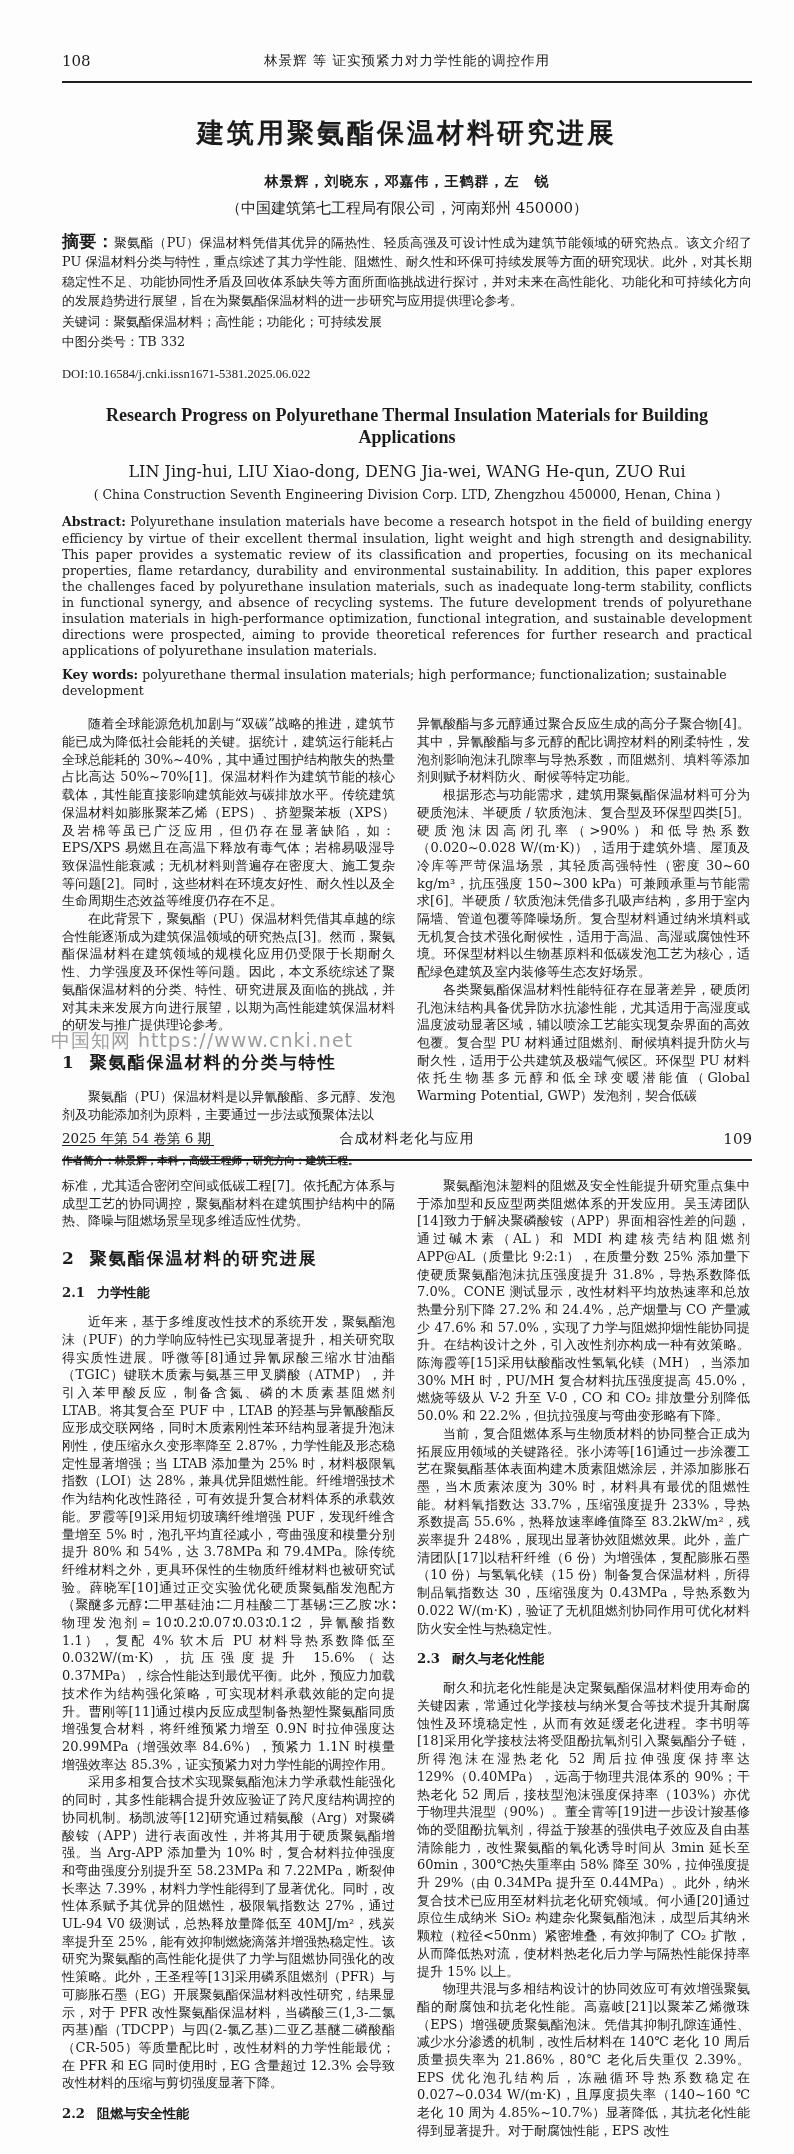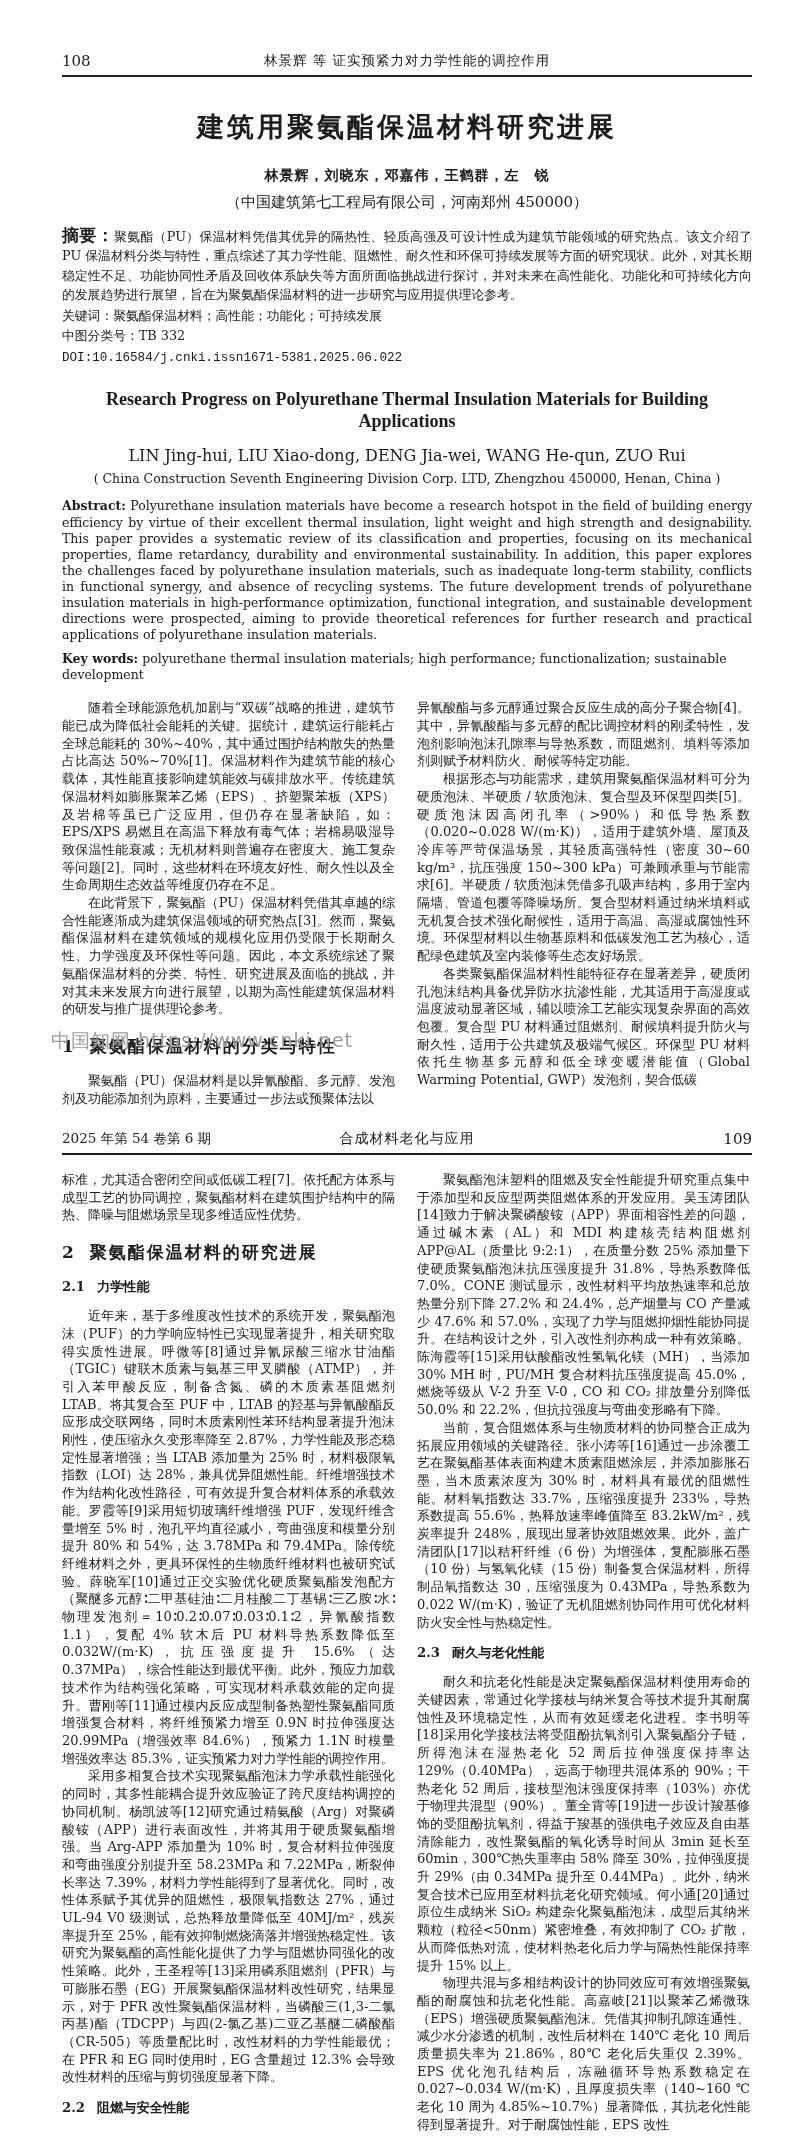--- a/index.html
+++ b/index.html
@@ -9,38 +9,38 @@
     background:#fdfdfd;
     overflow:hidden;
     font-family:"DejaVu Serif","Liberation Serif",serif;
     color:#1c1c1c;
   }
   .page{position:absolute;left:0;right:0;}
   .page-inner{margin-left:62px;margin-right:42px;}
   
   .phead{
     display:flex;align-items:flex-end;justify-content:space-between;
-    border-bottom:2px solid #1f1f1f;padding-bottom:5px;
+    border-bottom:2px solid #1f1f1f;padding-bottom:11px;
   }
   .phead .cell{font-size:13.5px;white-space:nowrap;}
   .phead .num{font-size:15px;}
   .phead .mid{flex:1;text-align:center;letter-spacing:1px;}
   .phead .side{width:80px;}
   .phead .side.right{text-align:right;}
   
   .main-title{
     text-align:center;font-size:27px;font-weight:bold;
     letter-spacing:3px;margin-top:32px;
   }
   .authors{text-align:center;font-size:14px;font-weight:bold;margin-top:22px;letter-spacing:1px;}
   .affil{text-align:center;font-size:15px;margin-top:8px;}
   .meta{margin-top:14px;font-size:12.8px;line-height:19.4px;text-align:justify;}
   .meta .lbl{font-weight:bold;font-family:"DejaVu Sans","Liberation Sans",sans-serif;font-size:17px;}
   .meta-line{font-size:12.8px;line-height:19.4px;margin-top:1px;}
-  .doi-line{font-size:12.6px;line-height:19px;margin-top:4px;font-family:Liberation Mono, monospace;}
+  .doi-line{font-size:12.6px;line-height:19px;margin-top:14px;font-family:Liberation Serif, serif;}
   .en-title{
     text-align:center;font-size:18px;font-weight:bold;
     margin-top:20px;line-height:22px;font-family:Liberation Serif, serif;
   }
   .en-authors{text-align:center;font-size:16px;margin-top:14px;}
   .en-affil{text-align:center;font-size:12.5px;margin-top:6px;}
   .en-abs{margin-top:12px;font-size:12.5px;line-height:16.1px;text-align:justify;}
   .en-abs .lbl,.en-kw .lbl{font-weight:bold;}
   .en-kw{margin-top:8px;font-size:12.5px;line-height:16px;}
   
@@ -96,20 +96,24 @@
       <div class="en-affil">( China Construction Seventh Engineering Division Corp. LTD, Zhengzhou 450000, Henan, China )</div>
       <div class="en-abs"><span class="lbl">Abstract:</span> <span>Polyurethane insulation materials have become a research hotspot in the field of building energy efficiency by virtue of their excellent thermal insulation, light weight and high strength and designability. This paper provides a systematic review of its classification and properties, focusing on its mechanical properties, flame retardancy, durability and environmental sustainability. In addition, this paper explores the challenges faced by polyurethane insulation materials, such as inadequate long-term stability, conflicts in functional synergy, and absence of recycling systems. The future development trends of polyurethane insulation materials in high-performance optimization, functional integration, and sustainable development directions were prospected, aiming to provide theoretical references for further research and practical applications of polyurethane insulation materials.</span></div>
       <div class="en-kw"><span class="lbl">Key words:</span> <span>polyurethane thermal insulation materials; high performance; functionalization; sustainable development</span></div>
 
       <div class="cols">
         <div class="col">
           <p>随着全球能源危机加剧与“双碳”战略的推进，建筑节能已成为降低社会能耗的关键。据统计，建筑运行能耗占全球总能耗的 30%~40%，其中通过围护结构散失的热量占比高达 50%~70%[1]。保温材料作为建筑节能的核心载体，其性能直接影响建筑能效与碳排放水平。传统建筑保温材料如膨胀聚苯乙烯（EPS）、挤塑聚苯板（XPS）及岩棉等虽已广泛应用，但仍存在显著缺陷，如：EPS/XPS 易燃且在高温下释放有毒气体；岩棉易吸湿导致保温性能衰减；无机材料则普遍存在密度大、施工复杂等问题[2]。同时，这些材料在环境友好性、耐久性以及全生命周期生态效益等维度仍存在不足。</p>
           <p>在此背景下，聚氨酯（PU）保温材料凭借其卓越的综合性能逐渐成为建筑保温领域的研究热点[3]。然而，聚氨酯保温材料在建筑领域的规模化应用仍受限于长期耐久性、力学强度及环保性等问题。因此，本文系统综述了聚氨酯保温材料的分类、特性、研究进展及面临的挑战，并对其未来发展方向进行展望，以期为高性能建筑保温材料的研发与推广提供理论参考。</p>
           <div class="sec-h1"><span class="no">1</span><span>聚氨酯保温材料的分类与特性</span></div>
           <p>聚氨酯（PU）保温材料是以异氰酸酯、多元醇、发泡剂及功能添加剂为原料，主要通过一步法或预聚体法以</p>
+          <div class="footnote">
+            <div class="footnote-rule"></div>
+            <div class="footnote-text">作者简介：林景辉，本科，高级工程师，研究方向：建筑工程。</div>
+          </div>
         </div>
         <div class="col">
           <p class="cont">异氰酸酯与多元醇通过聚合反应生成的高分子聚合物[4]。其中，异氰酸酯与多元醇的配比调控材料的刚柔特性，发泡剂影响泡沫孔隙率与导热系数，而阻燃剂、填料等添加剂则赋予材料防火、耐候等特定功能。</p>
           <p>根据形态与功能需求，建筑用聚氨酯保温材料可分为硬质泡沫、半硬质 / 软质泡沫、复合型及环保型四类[5]。硬质泡沫因高闭孔率（&gt;90%）和低导热系数（0.020~0.028 W/(m·K)），适用于建筑外墙、屋顶及冷库等严苛保温场景，其轻质高强特性（密度 30~60 kg/m³，抗压强度 150~300 kPa）可兼顾承重与节能需求[6]。半硬质 / 软质泡沫凭借多孔吸声结构，多用于室内隔墙、管道包覆等降噪场所。复合型材料通过纳米填料或无机复合技术强化耐候性，适用于高温、高湿或腐蚀性环境。环保型材料以生物基原料和低碳发泡工艺为核心，适配绿色建筑及室内装修等生态友好场景。</p>
           <p>各类聚氨酯保温材料性能特征存在显著差异，硬质闭孔泡沫结构具备优异防水抗渗性能，尤其适用于高湿度或温度波动显著区域，辅以喷涂工艺能实现复杂界面的高效包覆。复合型 PU 材料通过阻燃剂、耐候填料提升防火与耐久性，适用于公共建筑及极端气候区。环保型 PU 材料依托生物基多元醇和低全球变暖潜能值（Global Warming Potential, GWP）发泡剂，契合低碳</p>
         </div>
       </div>
     </div>
     <div class="watermark wm1">中国知网    https://www.cnki.net</div>
   </div>

